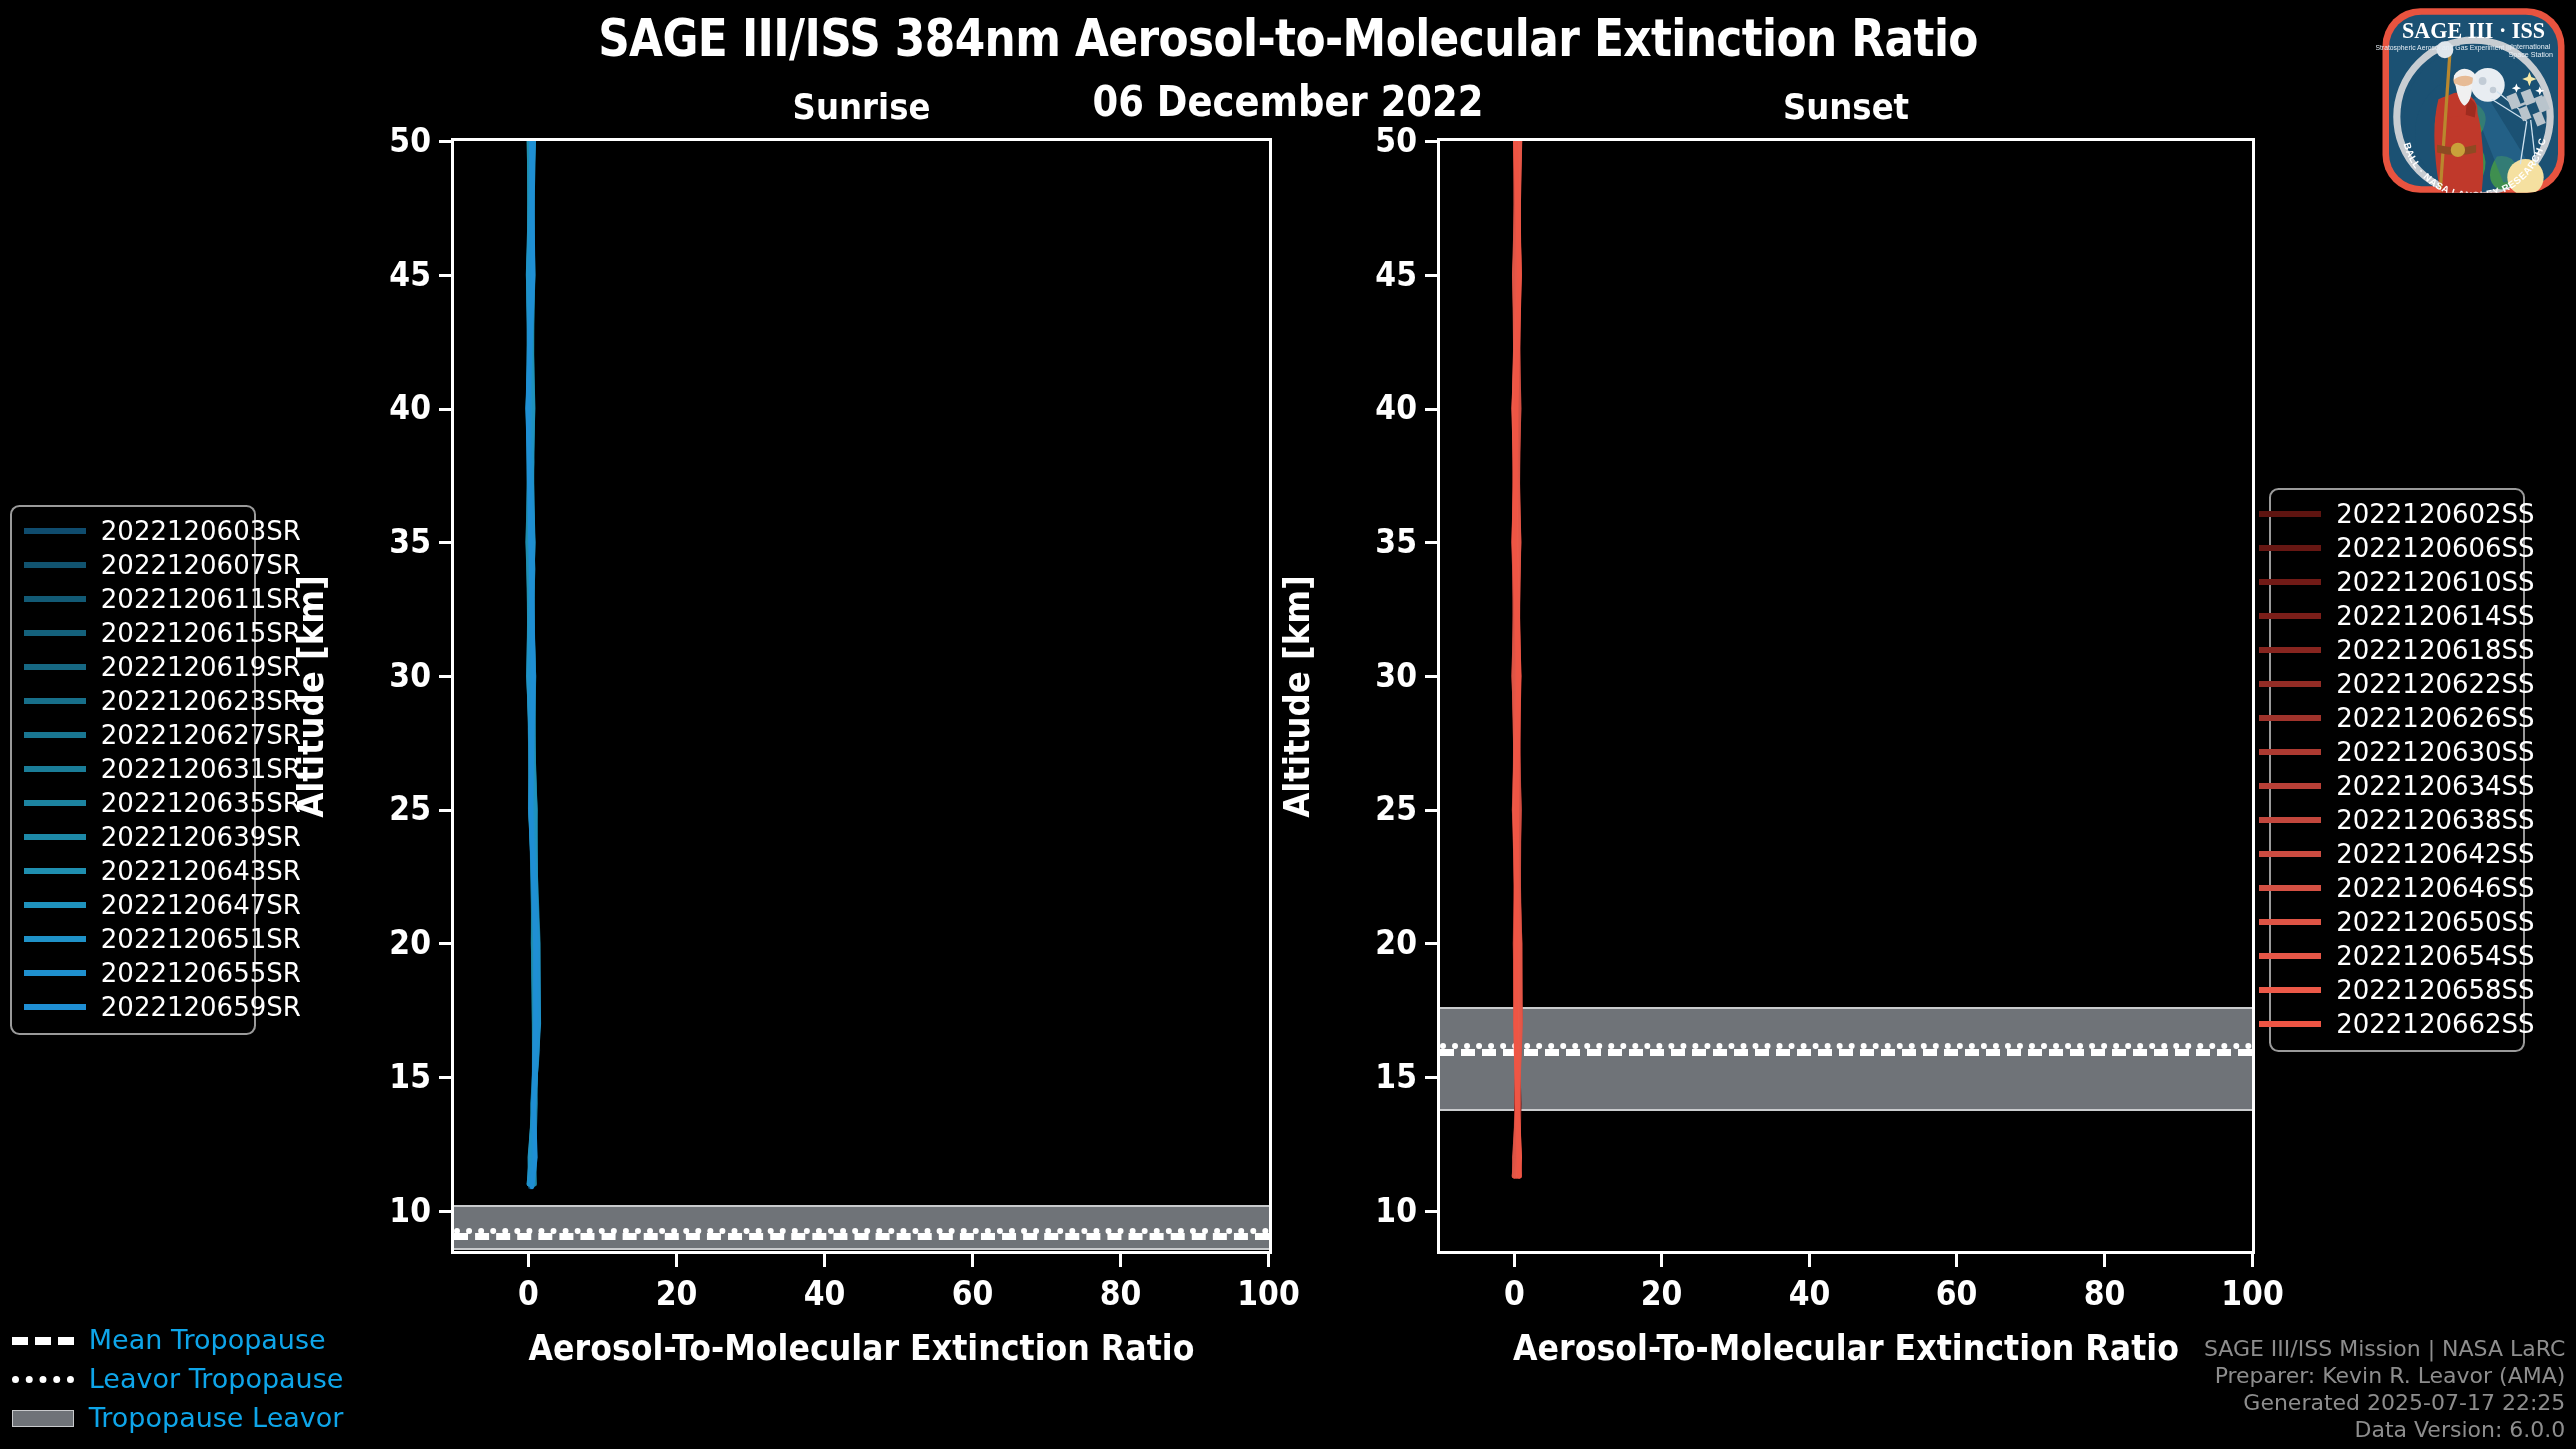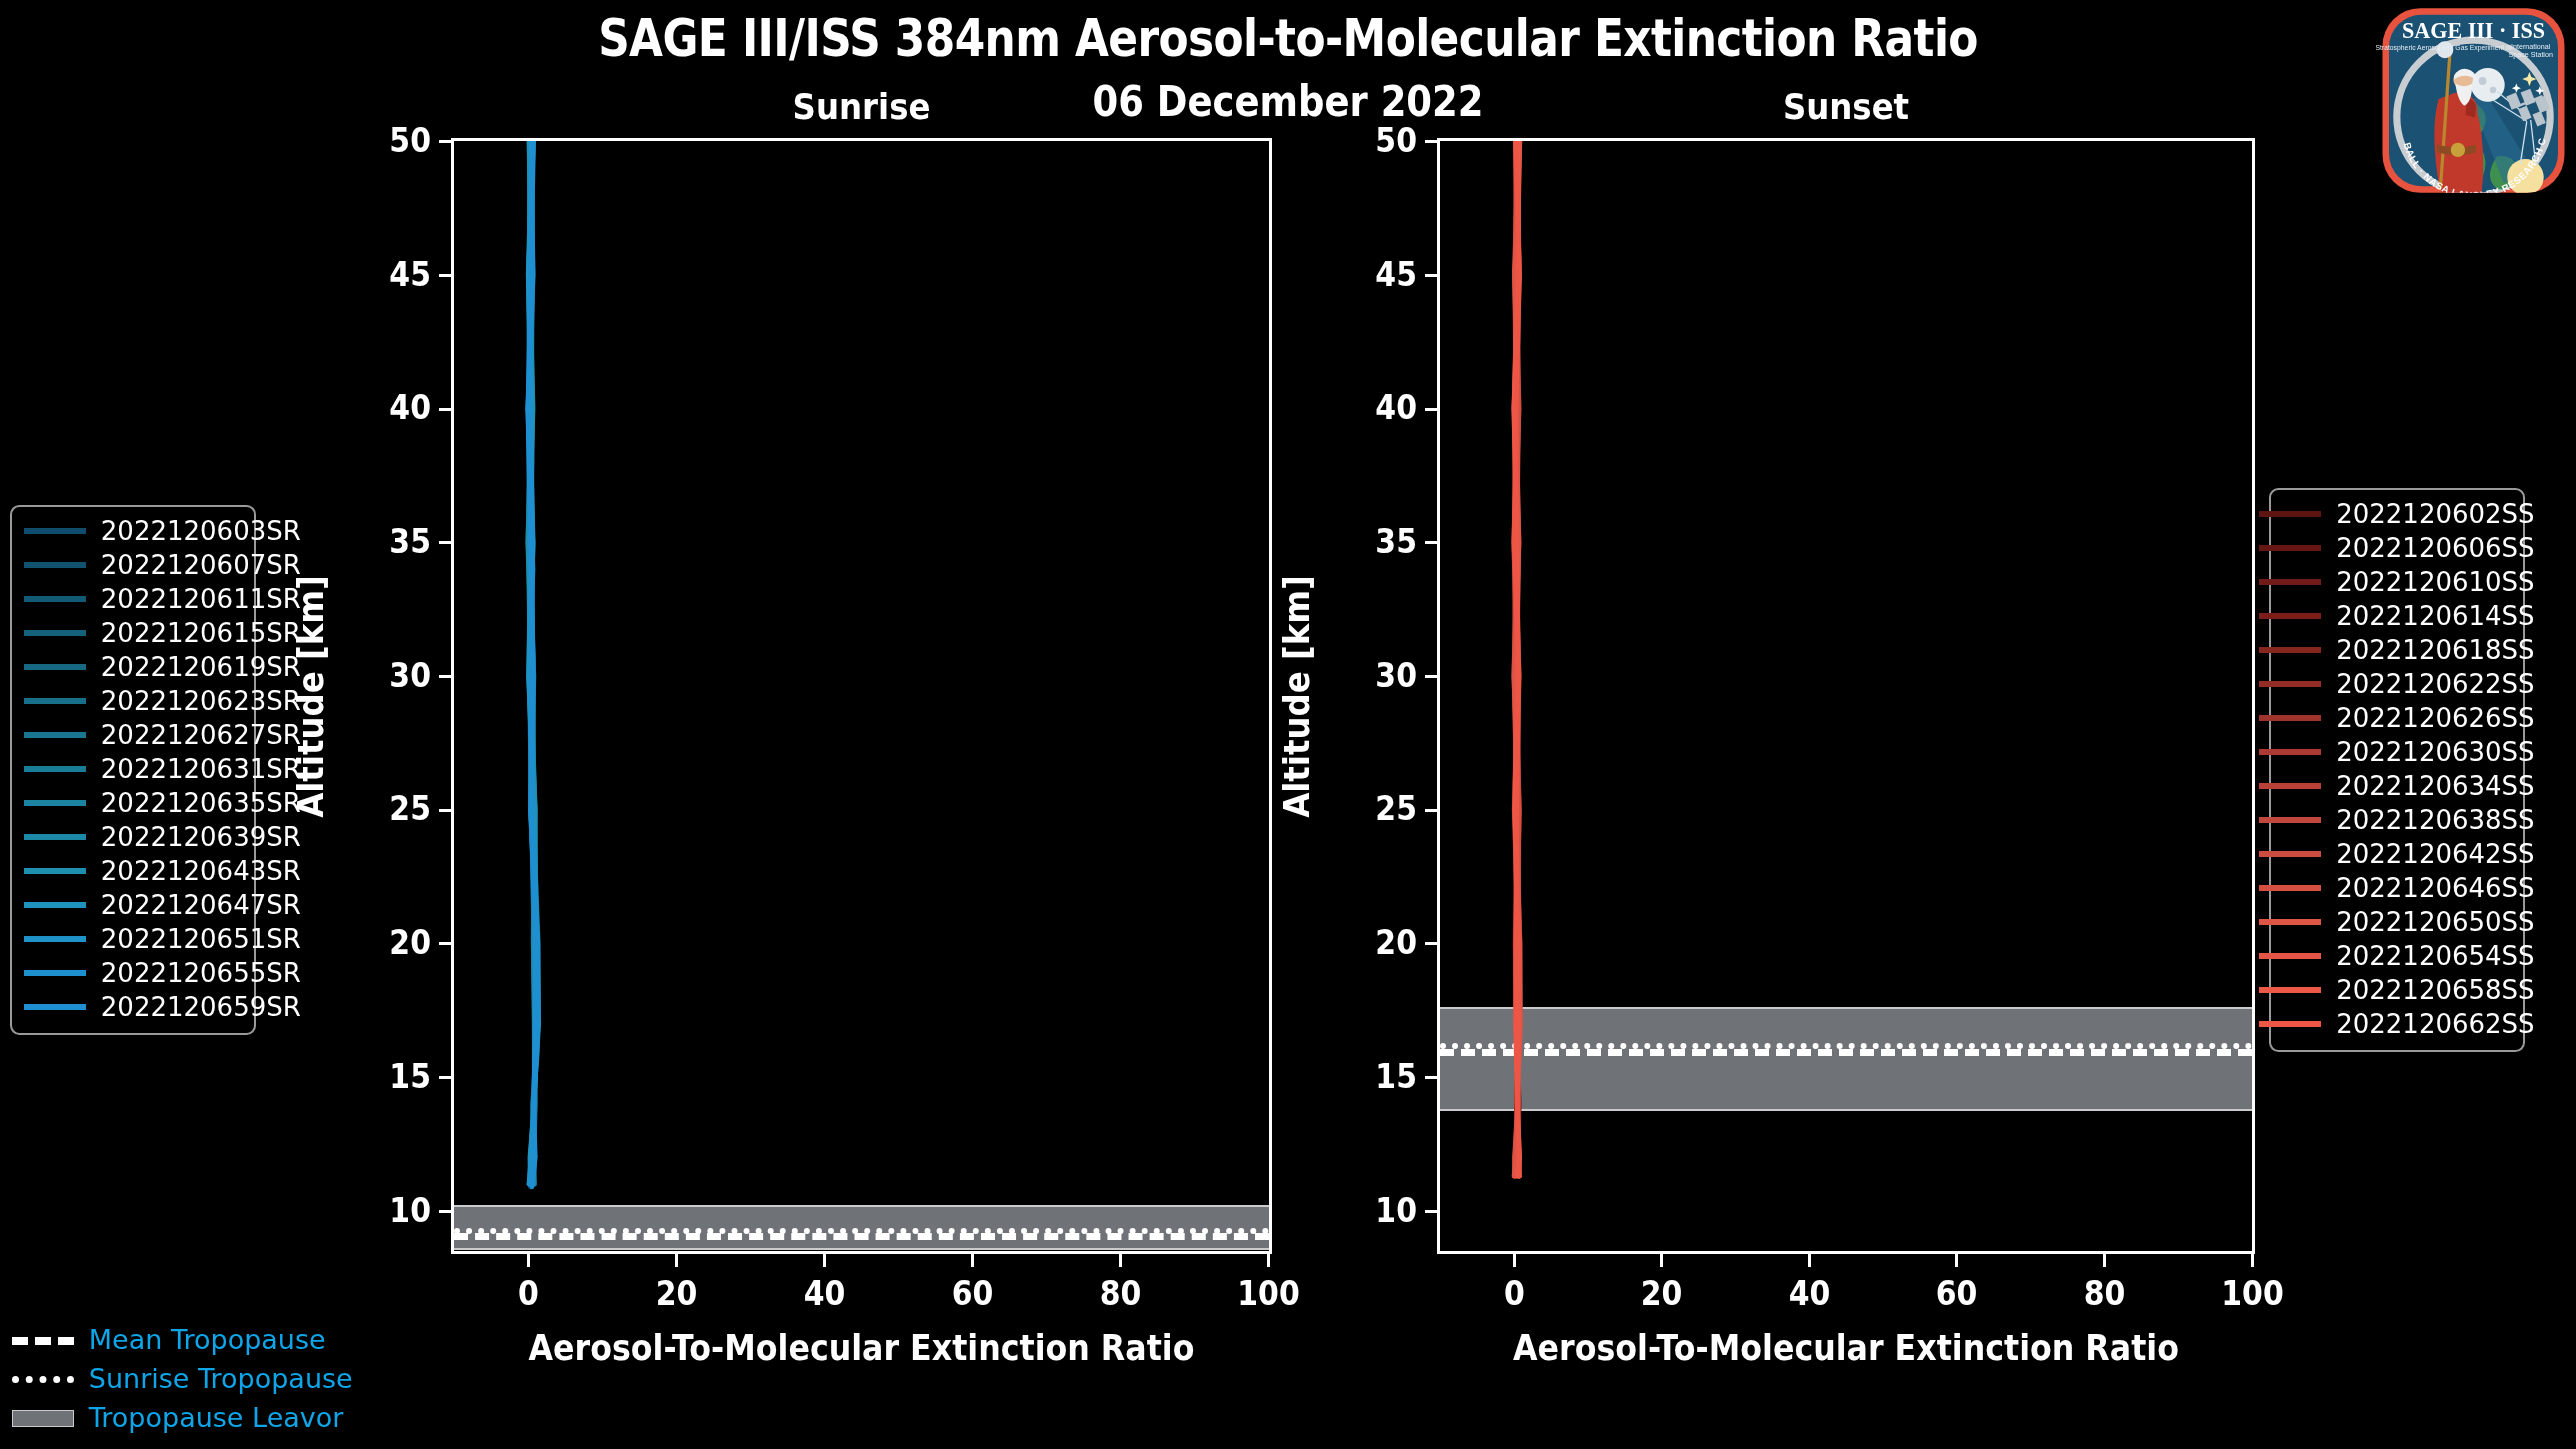--- a/index.html
+++ b/index.html
@@ -410,30 +410,36 @@
       <div class="tl-row">
         <span class="tl-key">
           <span class="tl-dash"></span>
         </span>
         <span class="tl-text">Mean Tropopause</span>
       </div>
       <div class="tl-row">
         <span class="tl-key">
           <span class="tl-dot"></span>
         </span>
-        <span class="tl-text">Sunrise Tropopause</span>
+        <span class="tl-text">Leavor Tropopause</span>
       </div>
       <div class="tl-row">
         <span class="tl-key">
           <span class="tl-box"></span>
         </span>
         <span class="tl-text">Tropopause Leavor</span>
       </div>
     </div>
 
+  <div id="credits">
+    <div>SAGE III/ISS Mission | NASA LaRC</div>
+    <div>Preparer: Kevin R. Leavor (AMA)</div>
+    <div>Generated 2025-07-17 22:25</div>
+    <div>Data Version: 6.0.0</div>
+  </div>
 
   <div id="logo">
     <svg viewBox="0 0 300 300" width="195" height="195" aria-hidden="true">
       <defs>
         <clipPath id="patchClip">
             <rect x="10" y="8" width="280" height="284" rx="58" ry="58"></rect>
           </clipPath>
       </defs>
 
       <rect x="10" y="8" width="280" height="284" rx="58" ry="58" fill="#e8533f"></rect>

